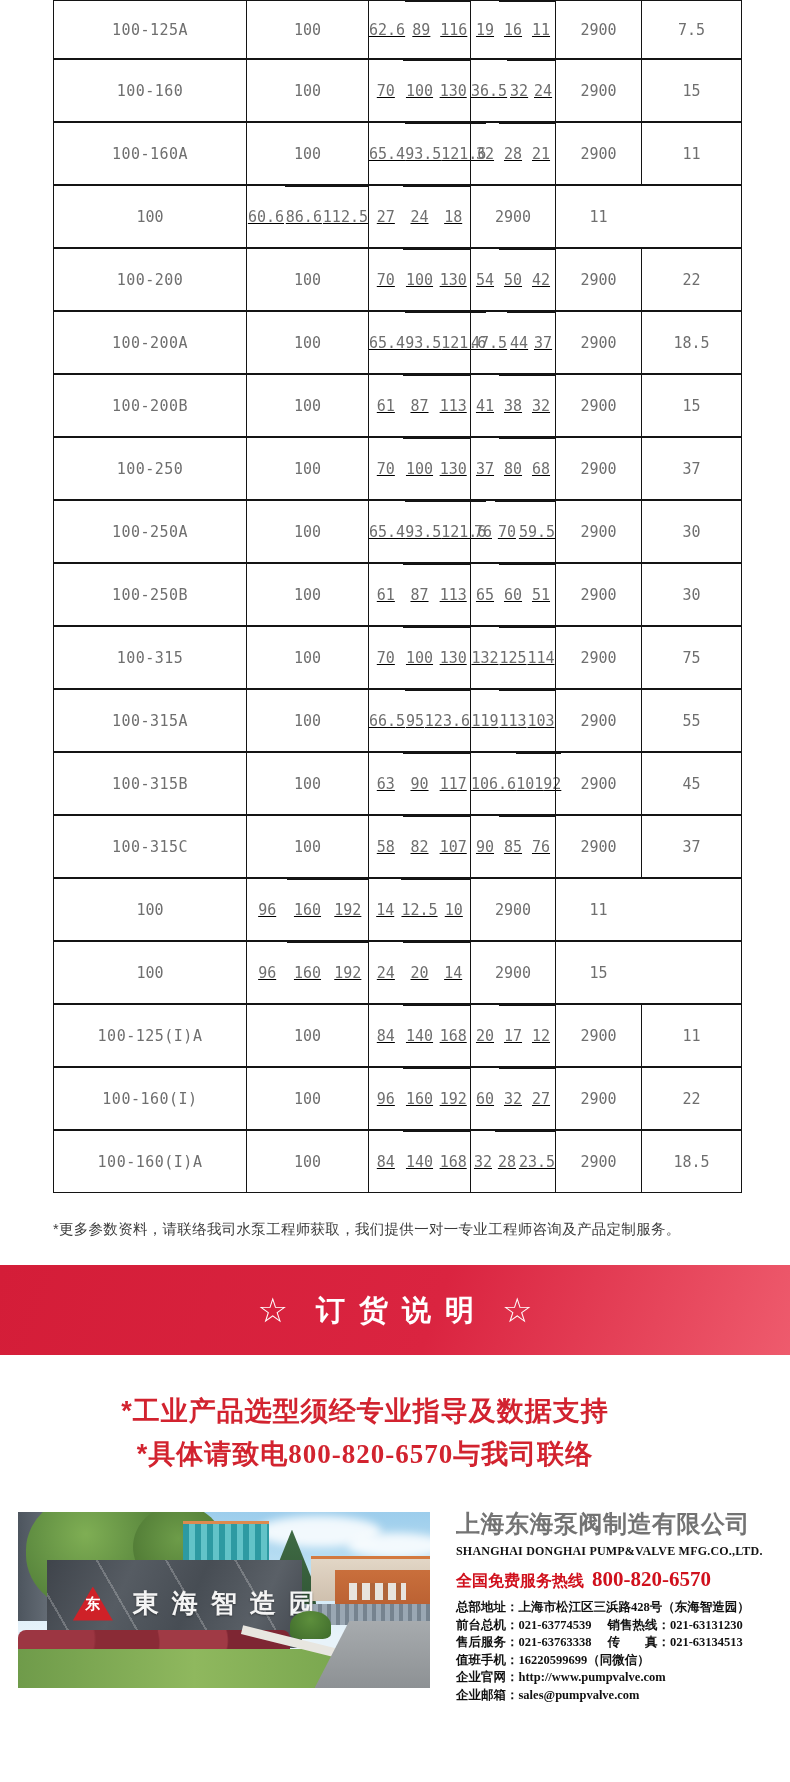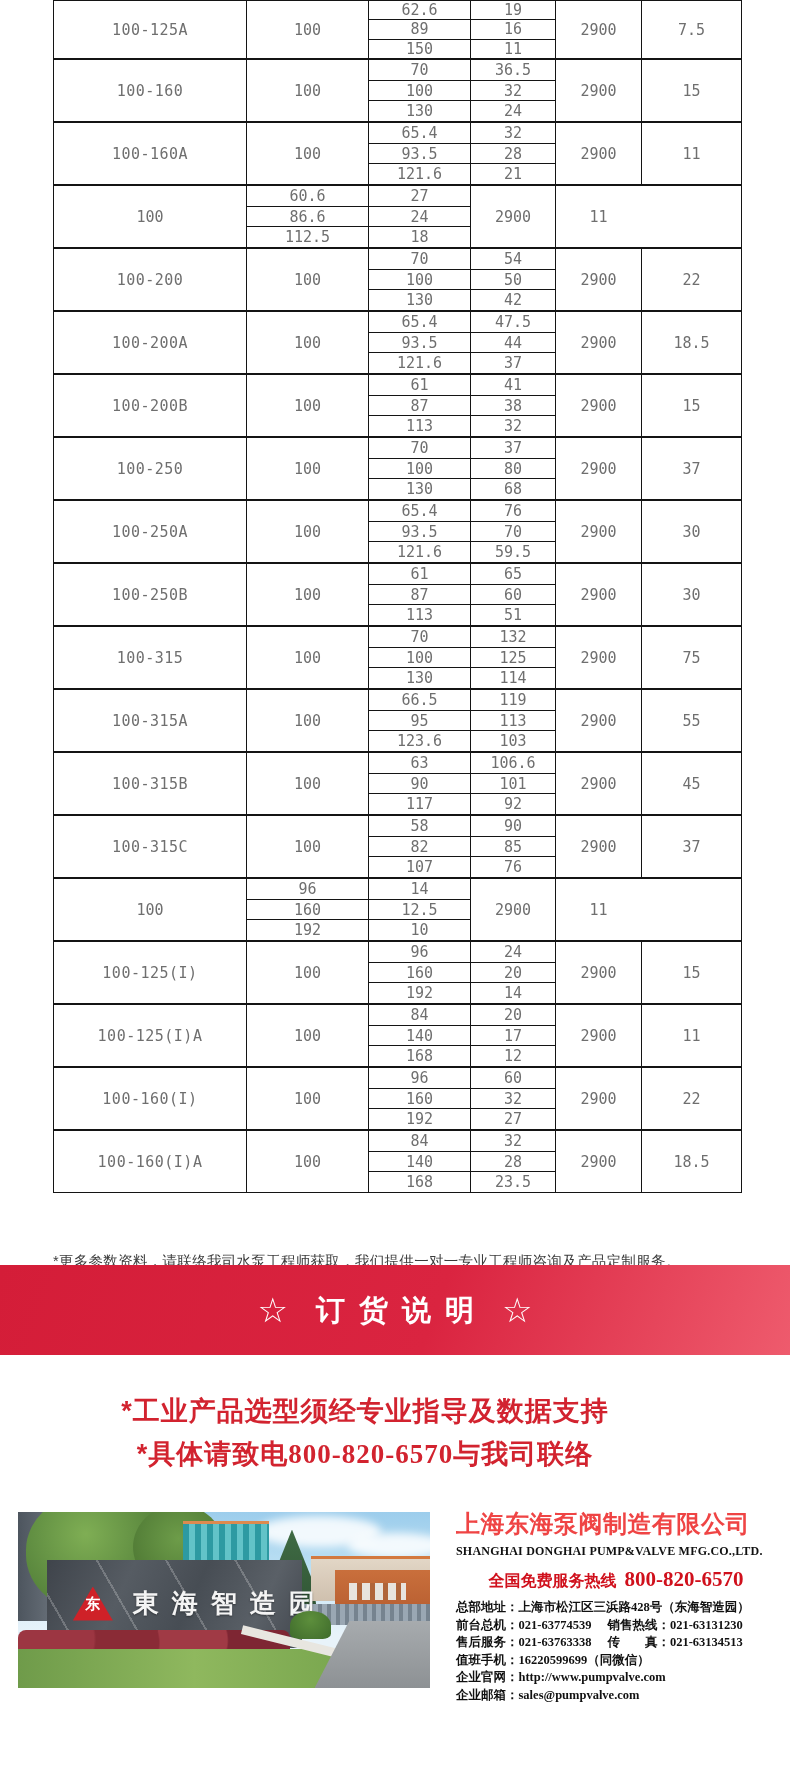--- a/index.html
+++ b/index.html
@@ -10,29 +10,29 @@
   .ptable{position:absolute;left:53px;top:0;width:689px;box-sizing:border-box;
           border:1px solid #141414;border-top-width:1px;}
   .trow{display:grid;grid-template-columns:192px 122px 102px 85px 86px 1fr;
         height:63px;box-sizing:border-box;}
   .trow.first{height:57px;}
   .trow + .trow{border-top:2px solid #141414;}
   .cell{display:flex;align-items:center;justify-content:center;
         color:#6f6f6f;font:15px "DejaVu Sans Mono","Liberation Mono",monospace;
         box-sizing:border-box;}
   .cell + .cell, .substack, .trow .speed, .trow .power{border-left:1px solid #141414;}
-  .substack{display:flex;flex-direction:column;box-sizing:border-box;}
+  .substack{display:flex;flex-direction:row;box-sizing:border-box;text-decoration:underline;}
   .sub-cell{flex:1;display:flex;align-items:center;justify-content:center;
             color:#6f6f6f;font:15px "DejaVu Sans Mono","Liberation Mono",monospace;
             box-sizing:border-box;}
   .sub-cell + .sub-cell{border-top:1px solid #141414;}
   .model{letter-spacing:.5px;}
 
   
-  .note{position:absolute;left:53px;top:1252px;width:700px;
+  .note{position:absolute;left:53px;top:1220px;width:700px;
         font-size:14.5px;color:#3c3c3c;letter-spacing:.3px;}
 
   
   .banner{position:absolute;left:0;top:1265px;width:790px;height:90px;
           background:linear-gradient(110deg,#d41d38 0%,#da2440 55%,#ee5b6d 100%);
           display:flex;align-items:center;justify-content:center;}
   .banner .star{color:#ffffff;font-size:34px;line-height:1;margin:0 14px;}
   .banner .btitle{color:#ffffff;font-size:29px;font-weight:bold;
                   letter-spacing:14px;text-indent:14px;line-height:1;}
 
@@ -90,43 +90,43 @@
   .ph-lawn{left:0;top:78%;width:78%;height:22%;
           background:linear-gradient(90deg,#6f9b4a,#8fb85e 55%,#7aa74f);}
   .ph-curb{left:54%;top:74%;width:34%;height:5%;transform:rotate(14deg);
           background:#e8e6e0;}
   .ph-drive{left:72%;top:62%;width:28%;height:38%;
           clip-path:polygon(30% 0,100% 0,100% 100%,0 100%);
           background:linear-gradient(180deg,#a7abae,#8d9194);}
 
   
   .company{position:absolute;left:456px;top:1508px;width:320px;}
-  .c-name{font-size:24px;font-weight:bold;color:#ef4444;letter-spacing:.5px;white-space:nowrap;}
+  .c-name{font-size:24px;font-weight:bold;color:#737373;letter-spacing:.5px;white-space:nowrap;}
   .c-en{margin-top:4px;font-family:"Liberation Serif","DejaVu Serif",serif;
         font-weight:bold;font-size:12px;color:#111;letter-spacing:.2px;white-space:nowrap;}
-  .c-hot{margin-top:8px;color:#d0101c;white-space:nowrap;display:flex;align-items:baseline;justify-content:center;}
+  .c-hot{margin-top:8px;color:#d0101c;white-space:nowrap;display:flex;align-items:baseline;}
   .c-hot .hl{font-size:16px;font-weight:bold;}
   .c-hot .hn{font-size:21px;font-weight:bold;margin-left:8px;
              font-family:"Liberation Serif","DejaVu Serif",serif;}
   .contacts{margin-top:7px;}
   .contact-line{font-size:12.5px;line-height:17.5px;color:#111;white-space:nowrap;}
   .c-label{font-weight:bold;}
   .c-value{font-family:"Liberation Serif","DejaVu Serif",serif;font-weight:bold;margin-right:16px;}
 </style>
 </head>
 <body>
 
 <div class="ptable">
     <div class="trow first">
       <div class="cell model">100-125A</div>
       <div class="cell dia">100</div>
       <div class="substack">
         <div class="sub-cell">62.6</div>
         <div class="sub-cell">89</div>
-        <div class="sub-cell">150</div>
+        <div class="sub-cell">116</div>
       </div>
       <div class="substack">
         <div class="sub-cell">19</div>
         <div class="sub-cell">16</div>
         <div class="sub-cell">11</div>
       </div>
       <div class="cell speed">2900</div>
       <div class="cell power">7.5</div>
     </div>
     <div class="trow">
@@ -345,21 +345,20 @@
       </div>
       <div class="substack">
         <div class="sub-cell">14</div>
         <div class="sub-cell">12.5</div>
         <div class="sub-cell">10</div>
       </div>
       <div class="cell speed">2900</div>
       <div class="cell power">11</div>
     </div>
     <div class="trow">
-      <div class="cell model">100-125(I)</div>
       <div class="cell dia">100</div>
       <div class="substack">
         <div class="sub-cell">96</div>
         <div class="sub-cell">160</div>
         <div class="sub-cell">192</div>
       </div>
       <div class="substack">
         <div class="sub-cell">24</div>
         <div class="sub-cell">20</div>
         <div class="sub-cell">14</div>

